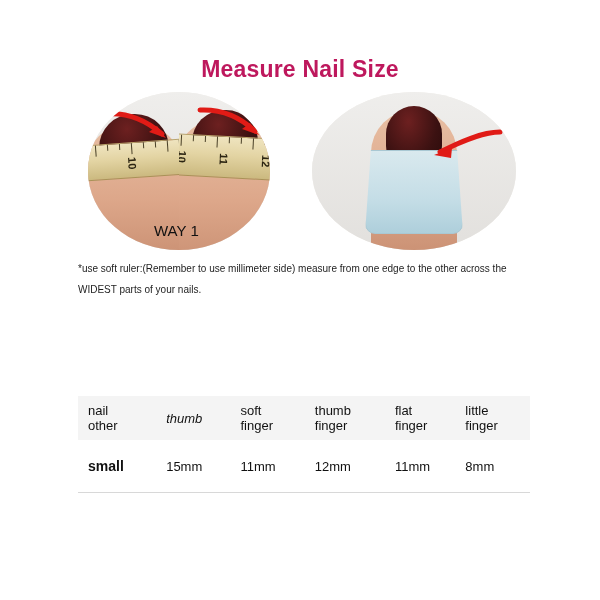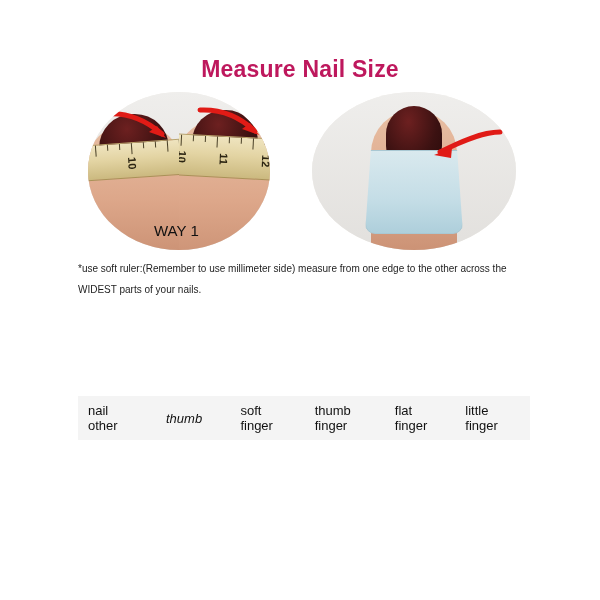--- a/index.html
+++ b/index.html
@@ -303,17 +303,25 @@
             <span>flat</span><br>
             <span>finger</span>
           </th>
           <th class="col-f">
             <span>little</span><br>
             <span>finger</span>
           </th>
         </tr>
       </thead>
       <tbody>
+        <tr class="data-row">
+          <td class="first">small</td>
+          <td>15mm</td>
+          <td>11mm</td>
+          <td>12mm</td>
+          <td>11mm</td>
+          <td>8mm</td>
+        </tr>
       </tbody>
     </table>
   </div>
 
 </div>
 
 </body></html>

